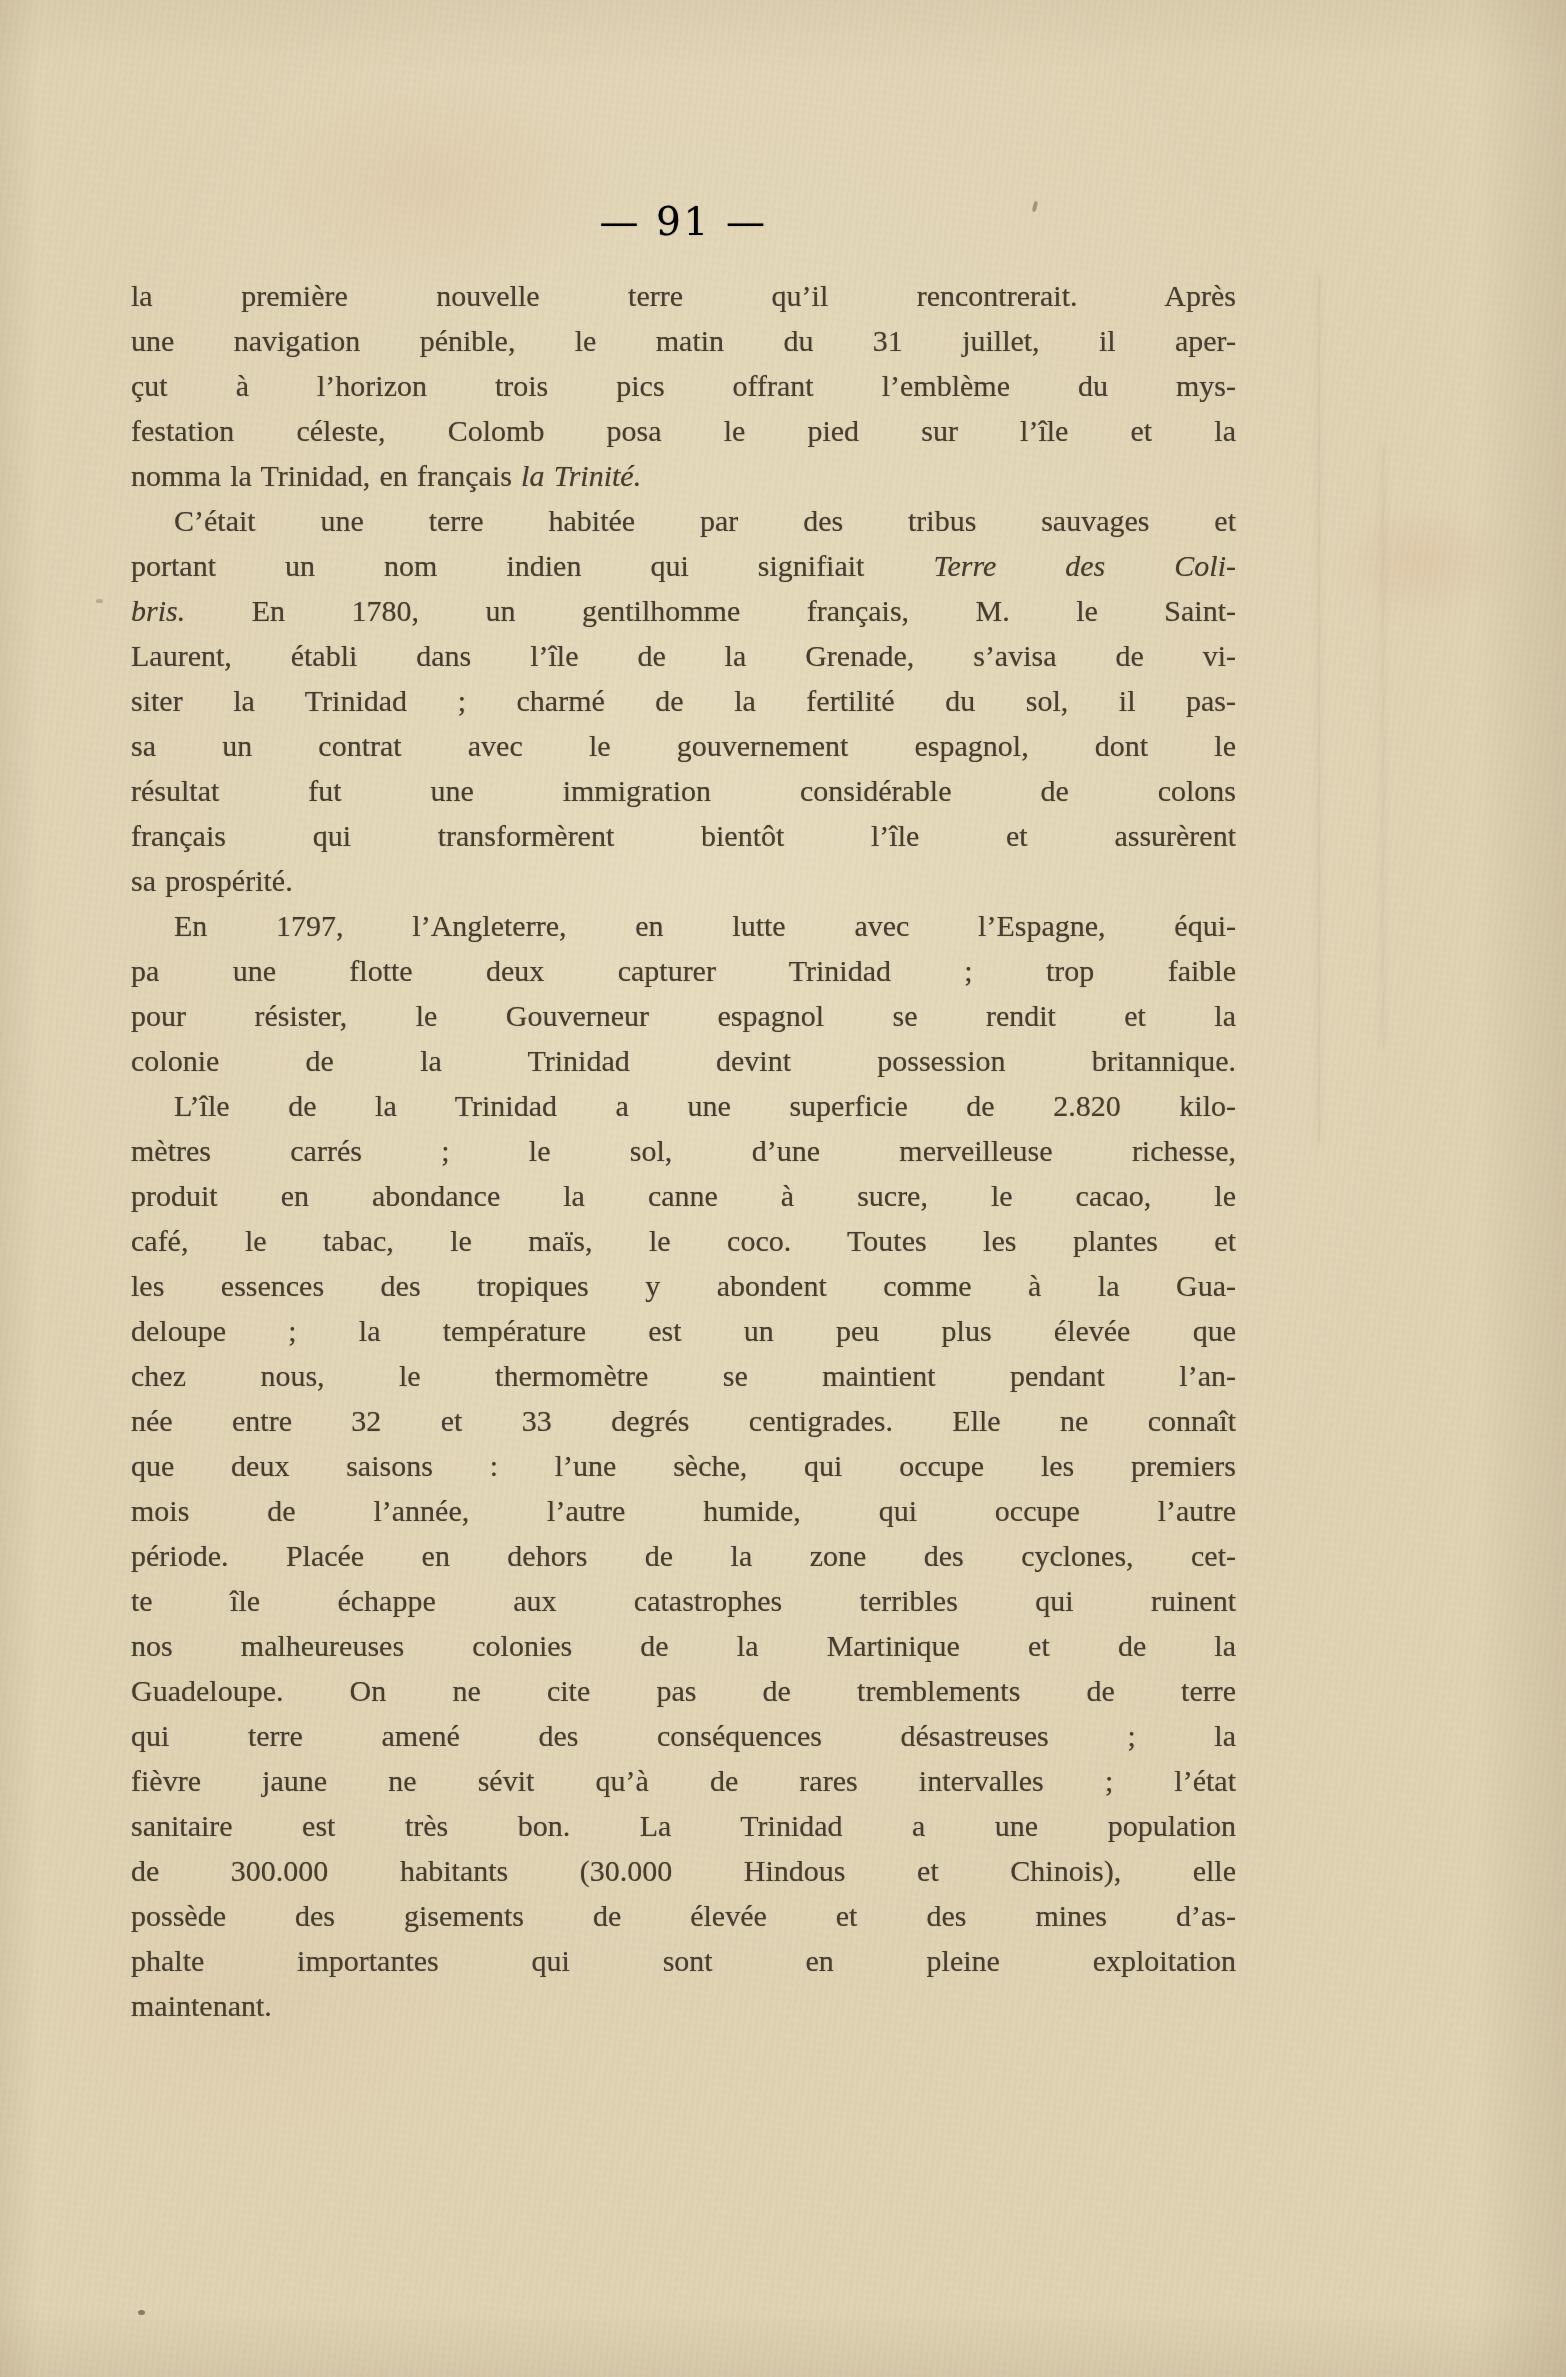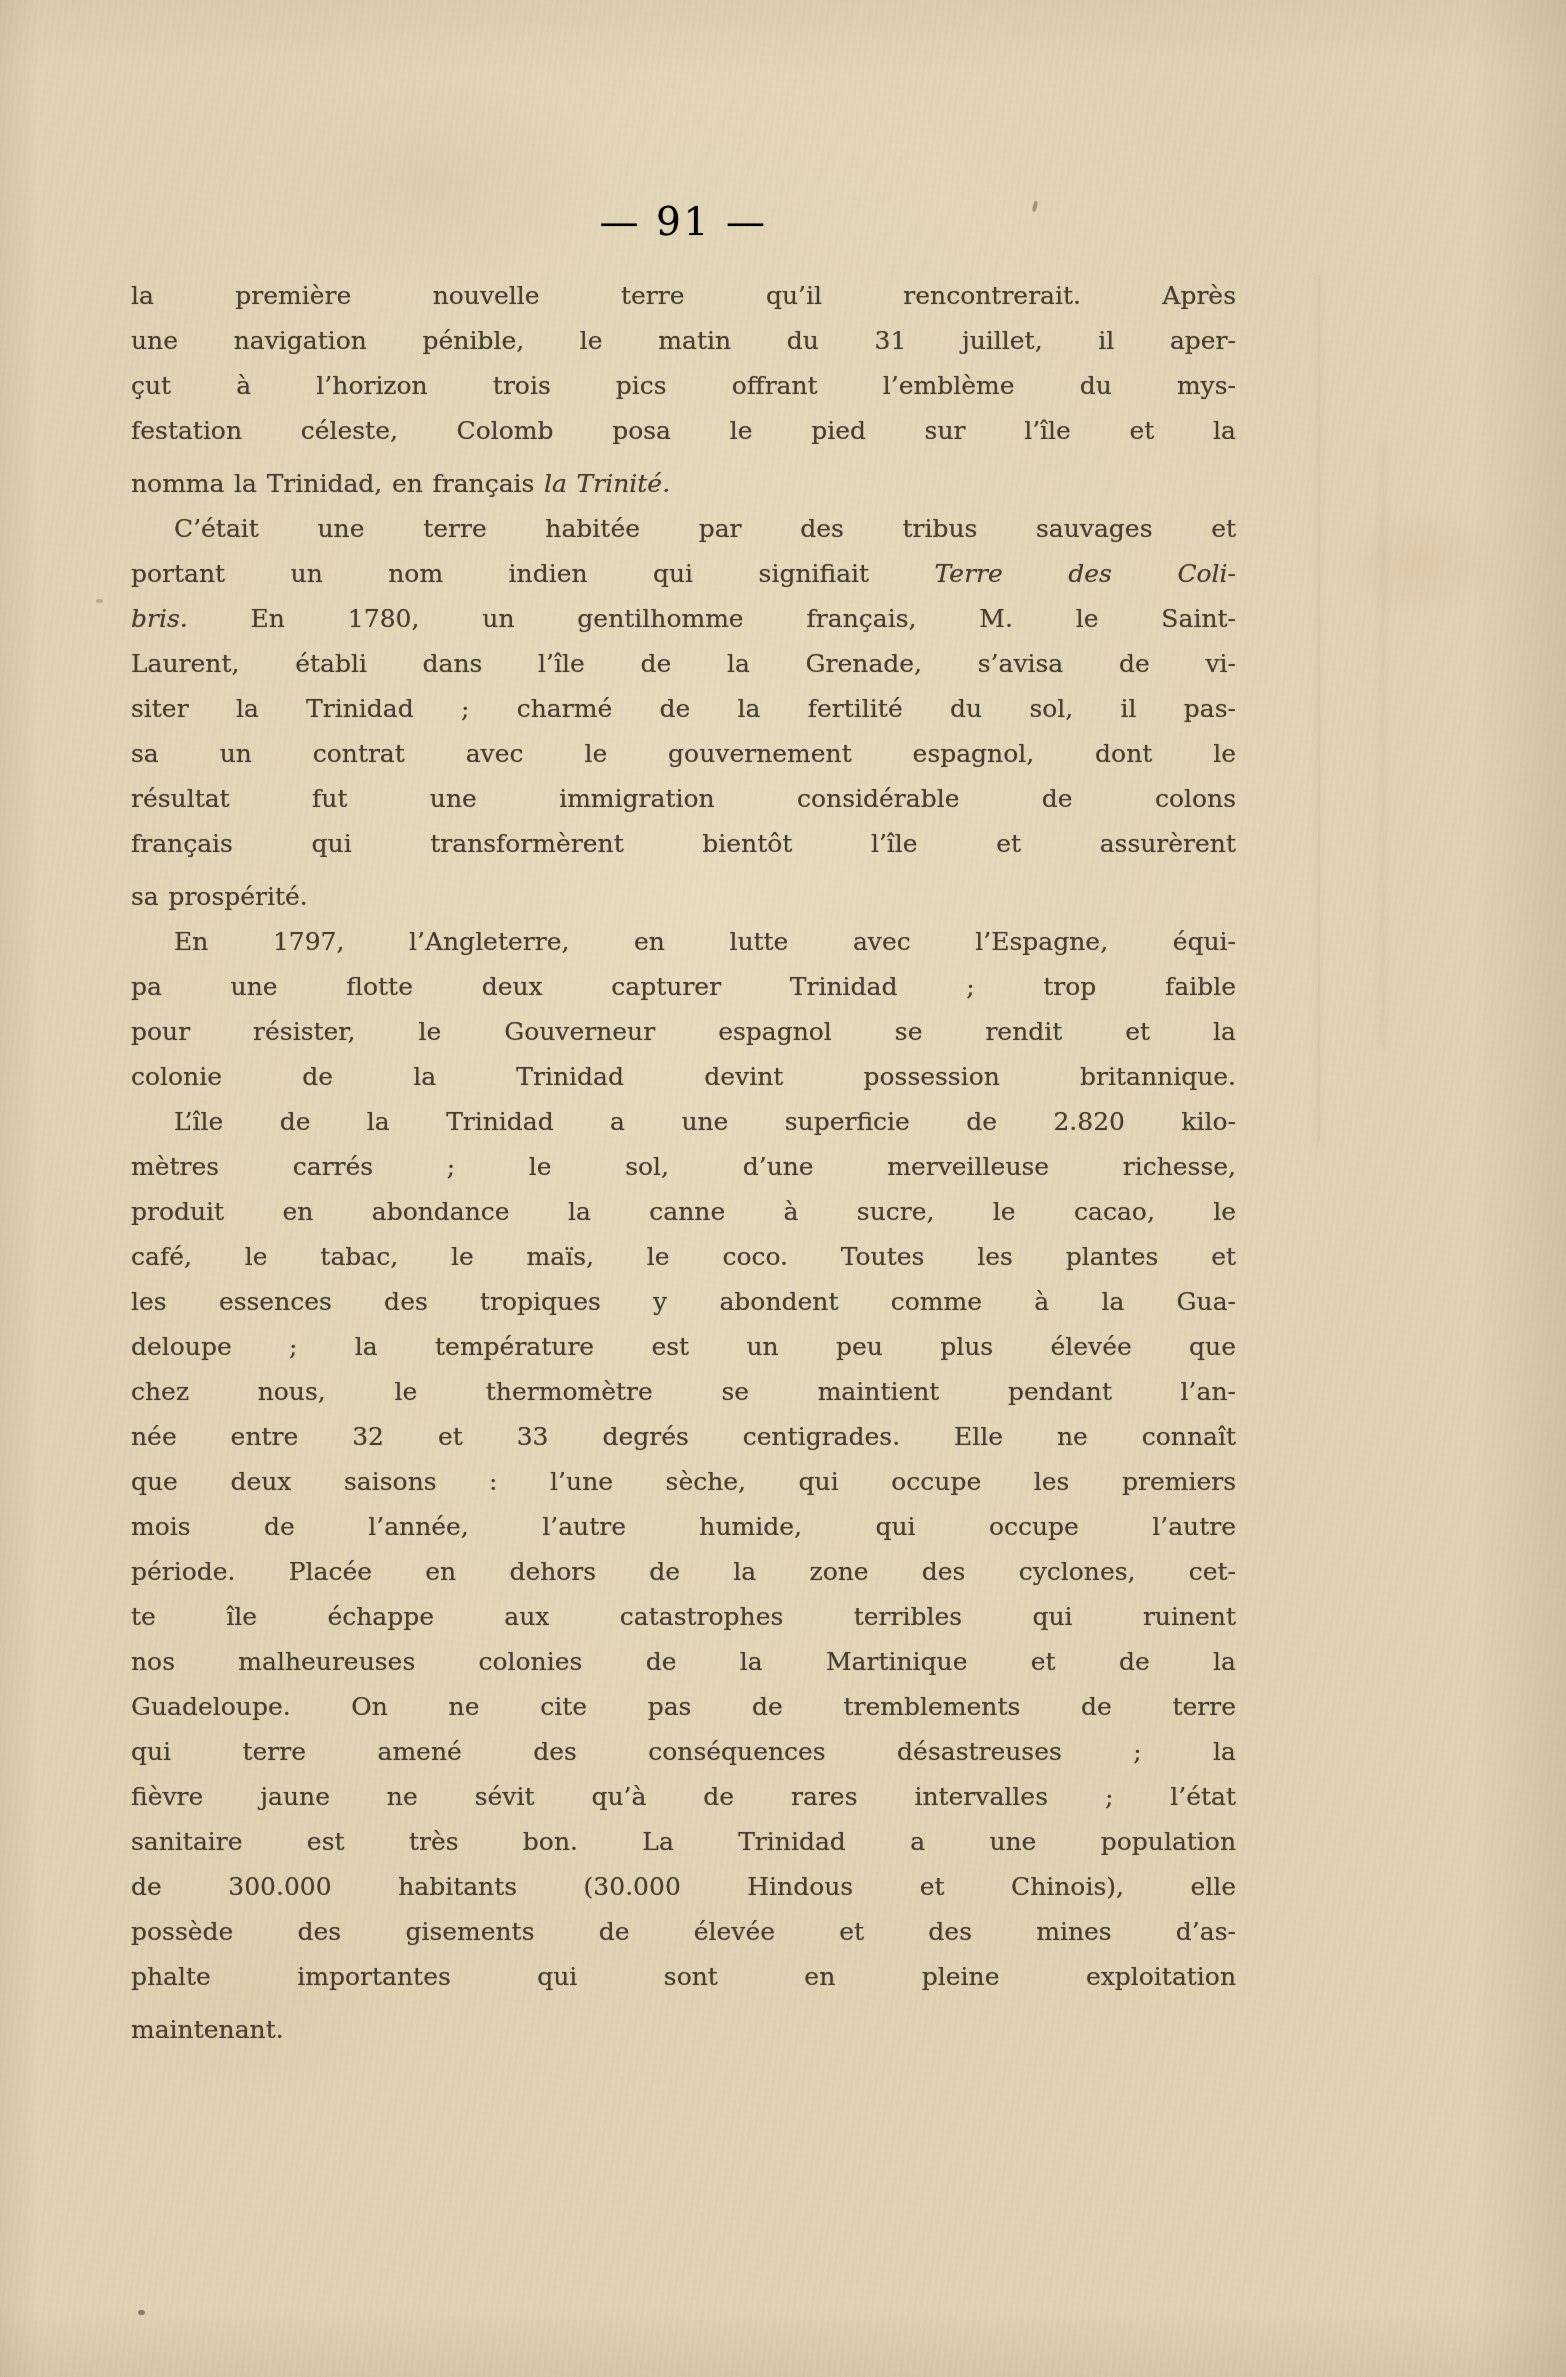--- a/index.html
+++ b/index.html
@@ -32,35 +32,35 @@
     font-size: 39px;
     letter-spacing: 2.6px;
     color: #000000;
     text-shadow: 0 0 1.2px rgba(75,66,52,0.55);
   }
   .text-block {
     position: absolute;
     left: 131px;
     top: 273px;
     width: 1105px;
-    font-size: 25px;
+    font-size: 30px;
     line-height: 45px;
     color: #473e30;
     text-shadow: 0 0 1.1px rgba(71,62,48,0.55);
     word-spacing: 1.7px;
+    font-family: Liberation Serif, serif;
   }
   .line {
     height: 45px;
     text-align: justify;
     text-align-last: justify;
   }
   .line.no-just {
     text-align: center;
     text-align-last: left;
-    margin-top: 8px;
   }
   .line.indent {
     text-indent: 43px;
   }
   .speck {
     position: absolute;
     border-radius: 50%;
   }
   .speck-a { left: 138px; top: 2310px; width: 6.9px; height: 5.1px; background: #6b5f4c; opacity: 0.75; }
   .speck-b { left: 1033px; top: 201px; width: 4.3px; height: 11px; background: #7a6a52; opacity: 0.6; transform: rotate(14deg); border-radius: 40%; }

